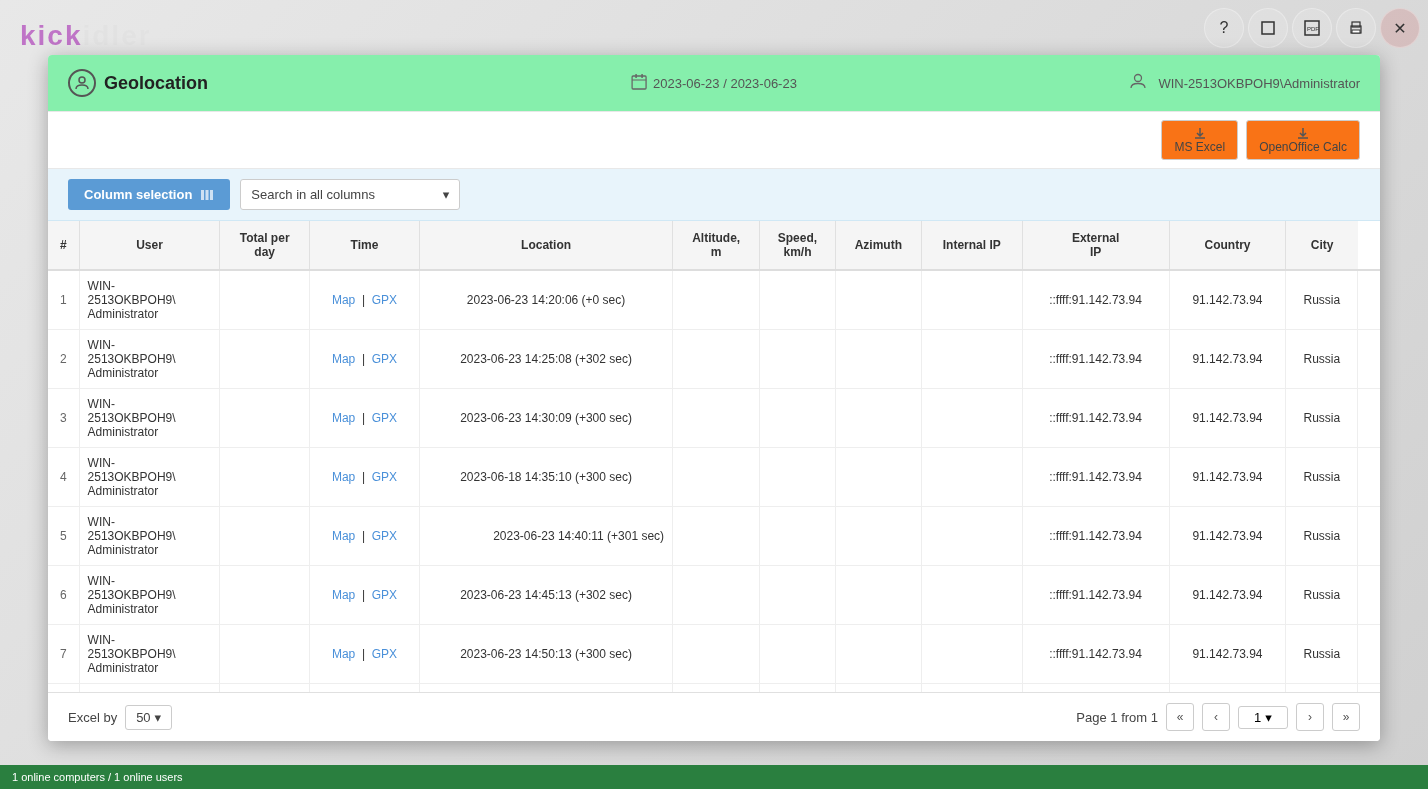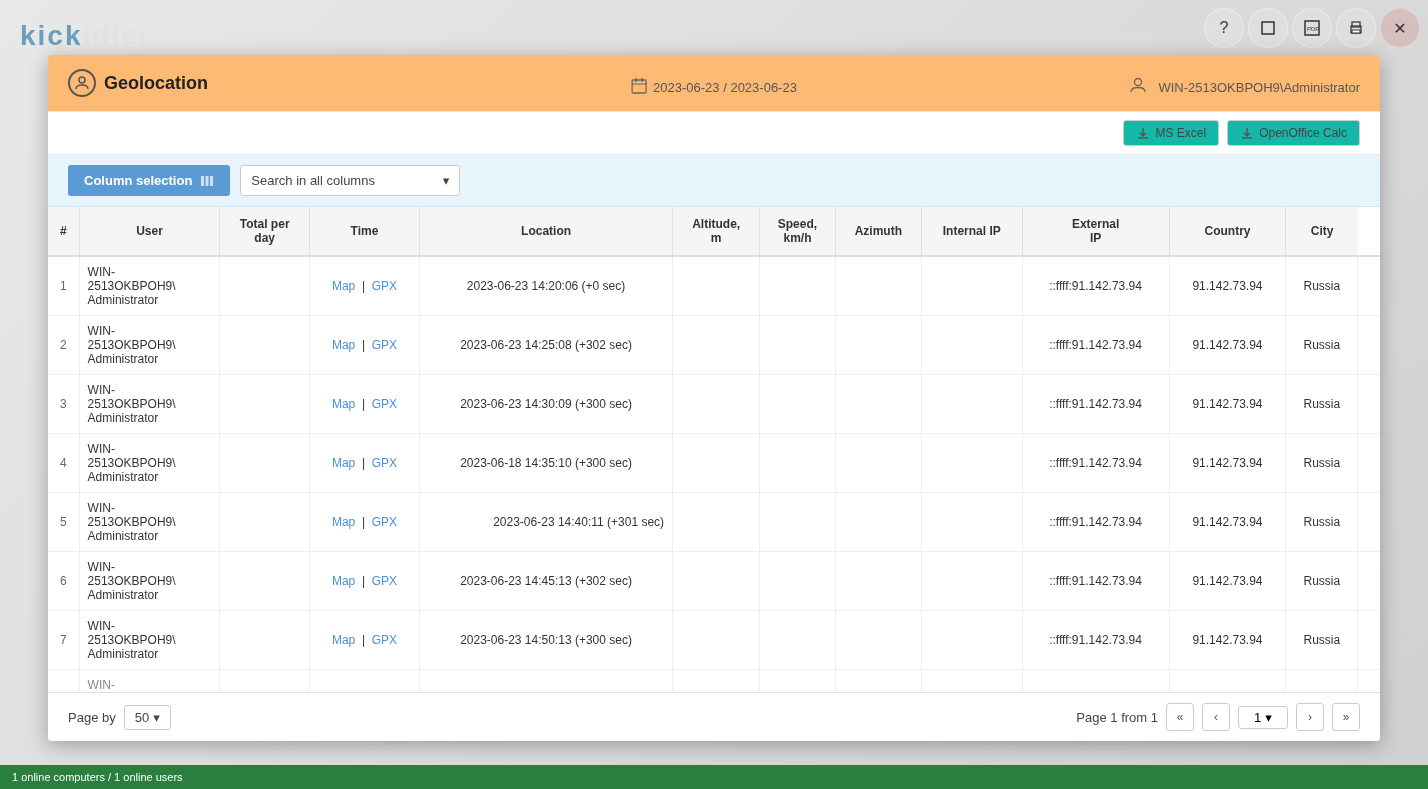--- a/index.html
+++ b/index.html
@@ -66,24 +66,24 @@
       border-radius: 4px;
       box-shadow: 0 4px 20px rgba(0,0,0,0.3);
       display: flex;
       flex-direction: column;
       overflow: hidden;
     }
 
     
     .panel-header {
       display: flex;
-      align-items: flex-end;
+      align-items: center;
       padding: 14px 20px;
       border-bottom: 1px solid #e8e8e8;
-      background: #fdba74;
+      background: #86efac;
       flex-shrink: 0;
     }
     .panel-title-area {
       display: flex;
       align-items: center;
       gap: 8px;
       flex: 1;
     }
     .user-icon {
       width: 28px;
@@ -134,28 +134,28 @@
       justify-content: flex-end;
       gap: 8px;
       padding: 8px 20px;
       border-bottom: 1px solid #e8e8e8;
       background: #fff;
       flex-shrink: 0;
     }
     .export-btn {
       display: flex;
       align-items: center;
-      gap: 5px;
       padding: 5px 12px;
       border: 1px solid #ccc;
       border-radius: 3px;
-      background: #14b8a6;
+      background: #f97316;
       cursor: pointer;
       font-size: 12px;
       color: #444;
+      flex-direction: column;
     }
 
     
     .filter-bar {
       display: flex;
       align-items: center;
       padding: 10px 20px;
       background: #e8f4fb;
       border-bottom: 1px solid #d0e8f5;
       gap: 10px;
@@ -347,21 +347,21 @@
     .partial-row {
       opacity: 0.6;
     }
   </style>
 </head>
 <body>
 
 <div class="app-bg"></div>
 
 <div class="logo-area">
-  <span style="color:#0369a1; opacity:0.8;">kick</span><span style="opacity:0.8;">idler</span>
+  <span style="color:#a21caf; opacity:0.8;">kick</span><span style="opacity:0.8;">idler</span>
 </div>
 
 <div class="top-toolbar">
   <div class="top-toolbar-btn" title="Help">?</div>
   <div class="top-toolbar-btn" title="Window">
     <svg width="16" height="16" viewBox="0 0 16 16">
         <rect x="2" y="2" width="12" height="12" fill="none" stroke="#333" stroke-width="1.5"></rect>
       </svg>
   </div>
   <div class="top-toolbar-btn" title="PDF">
@@ -637,21 +637,21 @@
       <td style="white-space:nowrap;">91.142.73.94</td>
       <td>Russia</td>
       <td></td>
     </tr>
         </tbody>
     </table>
   </div>
 
   <div class="pagination-bar">
     <div class="view-by-area">
-      <span>Page by</span>
+      <span>Excel by</span>
       <div class="view-by-select">
         <span>50</span>
         <span>▾</span>
       </div>
     </div>
 
     <div class="pagination-right">
       <span class="page-info">Page 1 from 1</span>
       <button class="page-nav-btn">«</button>
       <button class="page-nav-btn">‹</button>

